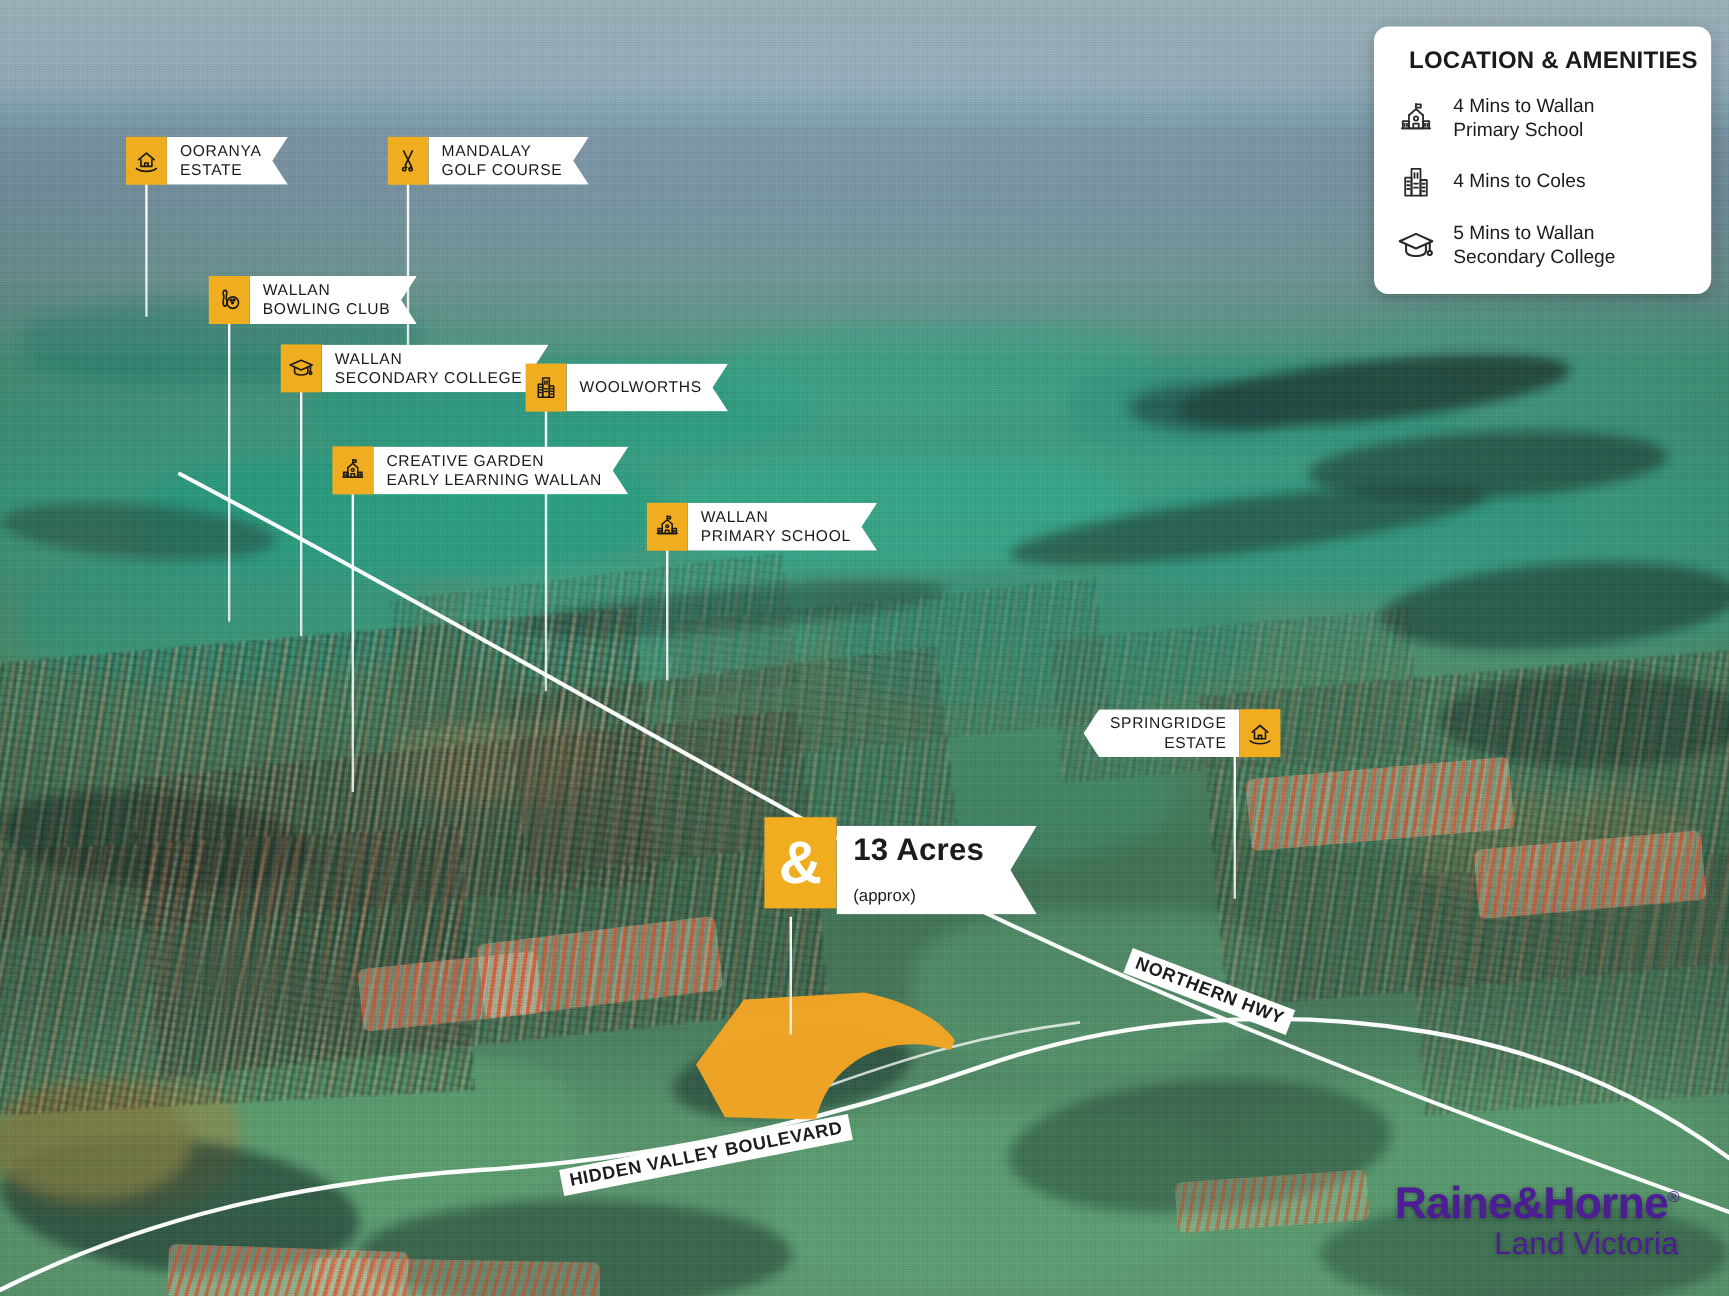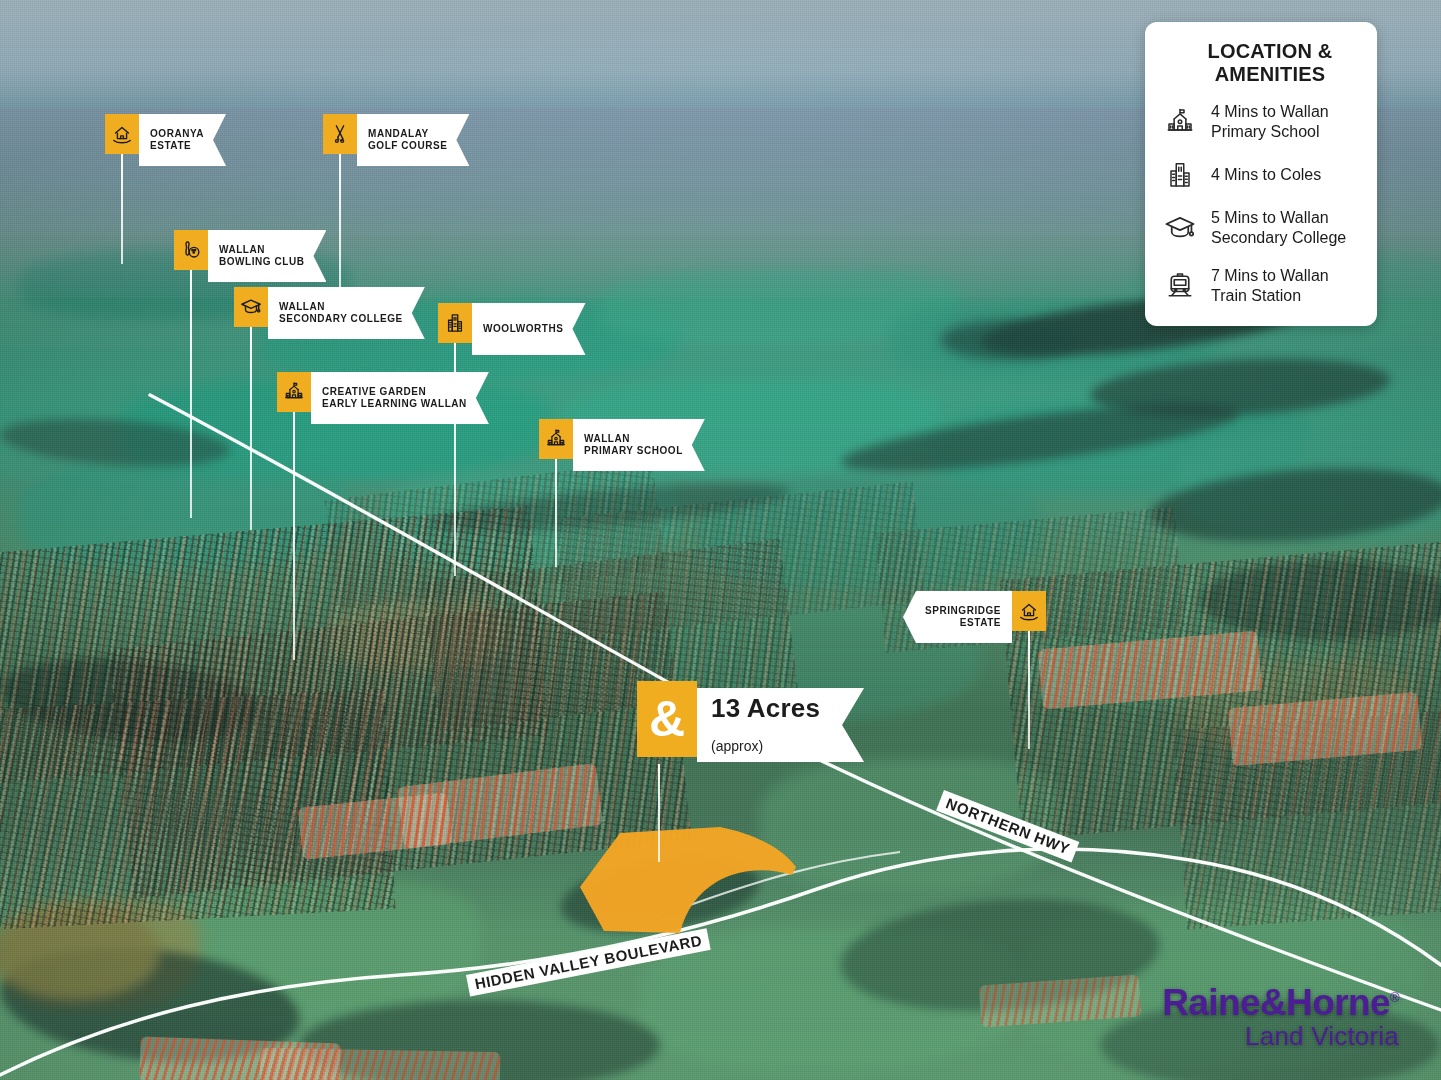--- a/index.html
+++ b/index.html
@@ -114,24 +114,24 @@
     display:flex; align-items:center; justify-content:center;
     flex:0 0 34px;
     position:relative; z-index:3;
   }
   .m-icon svg { display:block; }
 
   .m-flag {
     background:#ffffff;
     display:flex; flex-direction:column; justify-content:center;
     padding:0 22px 0 11px;
-    height:52px;
+    height:40px;
     color:#1a1a1a;
-    font-weight:bold;
-    font-size:10px;
+    font-weight:normal;
+    font-size:13px;
     letter-spacing:0.55px;
     line-height:1.22;
     white-space:nowrap;
     clip-path: polygon(0 0, 100% 0, calc(100% - 13px) 50%, 100% 100%, 0 100%);
     position:relative; z-index:2;
   }
   .marker.flip .m-flag {
     padding:0 11px 0 22px;
     text-align:right;
     clip-path: polygon(13px 0, 100% 0, 100% 100%, 13px 100%, 0 50%);
@@ -159,21 +159,21 @@
     display:flex; flex-direction:column; justify-content:center;
     padding:0 44px 0 14px;
     clip-path: polygon(0 0, 100% 0, calc(100% - 22px) 50%, 100% 100%, 0 100%);
     position:relative; z-index:2;
   }
   .hero-title { font-size:26px; font-weight:bold; color:#1c1c1c; line-height:1.05; letter-spacing:0.2px; }
   .hero-sub   { font-size:14px; color:#1c1c1c; line-height:1.1; margin-top:17px; }
 
   
   .panel {
-    position:absolute; left:1145px; top:22px; width:232px;
+    position:absolute; left:1145px; top:22px; width:281px;
     background:#ffffff; border-radius:12px;
     padding:18px 0 20px 18px;
     box-shadow: 0 3px 14px rgba(0,0,0,0.22);
     z-index:20;
   }
   .panel-title {
     font-size:20px; font-weight:bold; color:#1b1b1b;
     letter-spacing:0.2px; text-align:center; margin-bottom:16px;
   }
   .amen-row { display:flex; align-items:center; gap:14px; margin-bottom:18px; }
@@ -509,39 +509,20 @@
           <path d="M20.6 9.7 v5.3"></path>
             <circle cx="20.6" cy="16.4" r="1.3"></circle>
         </svg>
       </div>
       <div class="amen-txt">
         <span>5 Mins to Wallan</span><br>
         <span>Secondary College</span>
       </div>
     </div>
 
-    <div class="amen-row">
-      <div class="amen-ico">
-        <svg width="30" height="30" viewBox="0 0 24 24" fill="none" stroke="#2a2a2a" stroke-width="1.3" stroke-linecap="round" stroke-linejoin="round">
-          <path d="M10 2.4 h4 v1.8 h-4 Z"></path>
-          <rect x="5" y="4.2" width="14" height="12.2" rx="2.4"></rect>
-          <path d="M7.4 7 h9.2 v4.4 h-9.2 Z"></path>
-          <path d="M5 14.2 h14"></path>
-          <circle cx="8.6" cy="15.2" r=".8" fill="#2a2a2a"></circle>
-          <circle cx="15.4" cy="15.2" r=".8" fill="#2a2a2a"></circle>
-          <path d="M8.2 16.4 L5.6 19.4"></path>
-            <path d="M15.8 16.4 L18.4 19.4"></path>
-          <path d="M3.4 19.8 h17.2"></path>
-        </svg>
-      </div>
-      <div class="amen-txt">
-        <span>7 Mins to Wallan</span><br>
-        <span>Train Station</span>
-      </div>
-    </div>
   </div>
 
   <div class="brand">
     <div class="brand-1">
       <span>Raine&amp;Horne</span><sup>®</sup>
     </div>
     <div class="brand-2">Land Victoria</div>
   </div>
 
 </div>

